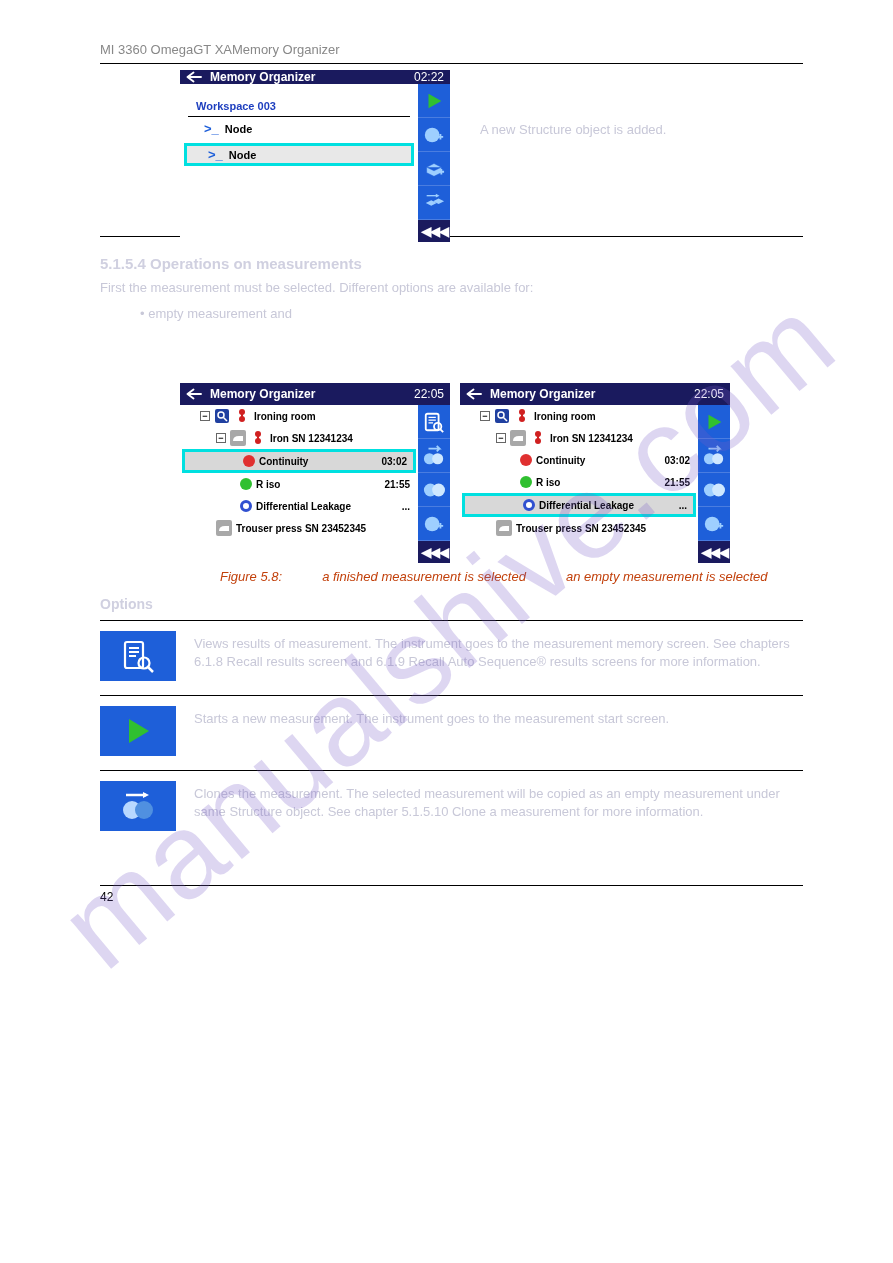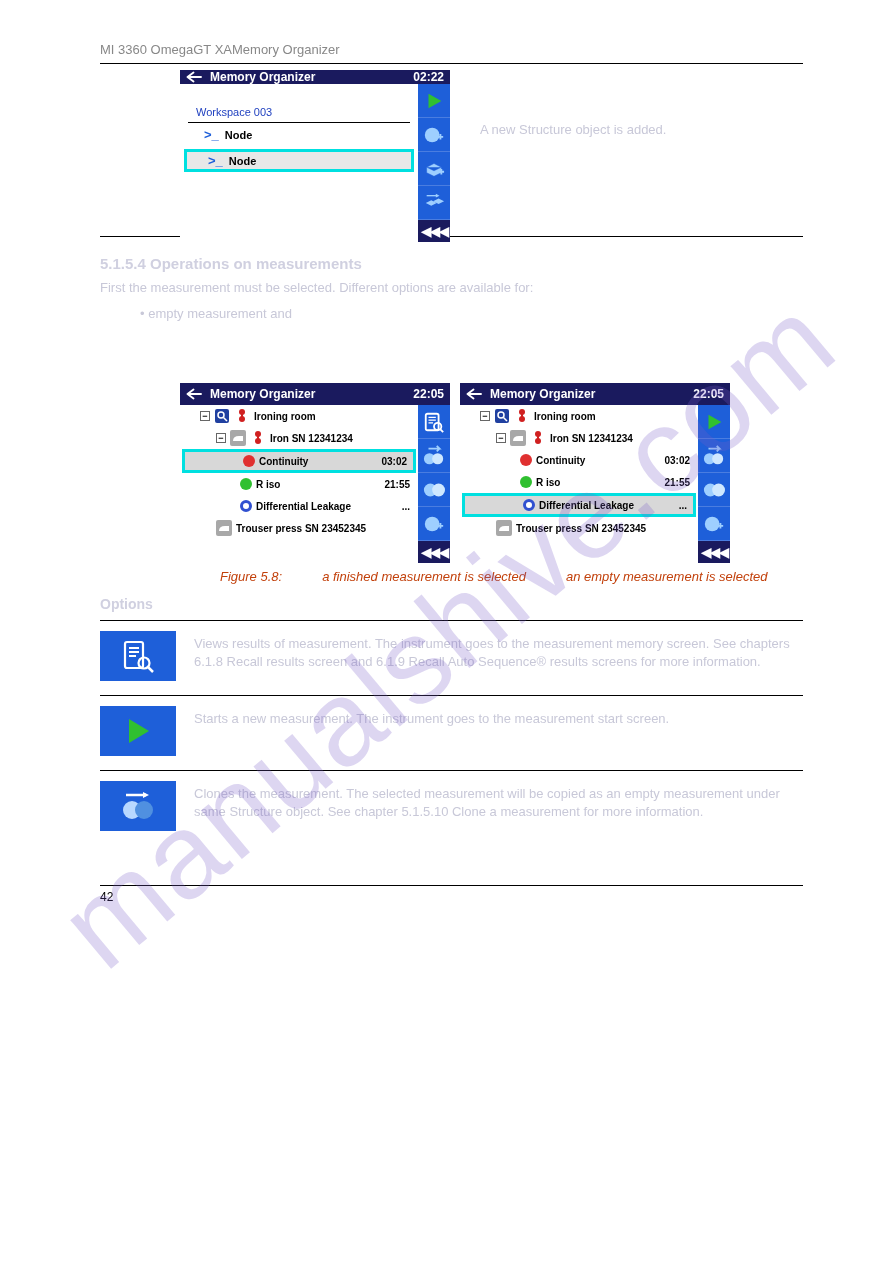--- a/index.html
+++ b/index.html
@@ -63,21 +63,21 @@
     align-items: center;
     height: 22px;
     padding: 0 6px;
     gap: 6px;
   }
   .ss-back {
     width: 18px; height: 14px;
   }
   .ss-back svg { width: 100%; height: 100%; }
   .ss-title { flex: 1; }
-  .ss-time { font-size: 12px; font-weight: bold; }
+  .ss-time { font-size: 12px; font-weight: normal; }
 
   .ss-body-wrap { display: flex; flex: 1; }
   .ss-body { background: #fff; flex: 1; display: flex; flex-direction: column; font-size: 11px; }
   .ss-sidebar {
     width: 32px;
     background: #1e5fd9;
     display: flex;
     flex-direction: column;
   }
   .side-btn {
@@ -96,24 +96,24 @@
     display: flex;
     align-items: center;
     justify-content: center;
     font-size: 14px;
     letter-spacing: -2px;
     cursor: pointer;
   }
 
   .workspace-hdr {
     color: #1e3fbf;
-    font-weight: normal;
+    font-weight: bold;
     padding: 4px 8px;
     border-bottom: 1px solid #000;
-    margin: 18px 8px 0 8px;
+    margin: 12px 8px 0 8px;
     font-size: 11px;
   }
   .node-row {
     display: flex;
     align-items: center;
     padding: 4px 8px 4px 24px;
     gap: 6px;
     font-weight: bold;
     font-size: 11px;
     cursor: pointer;

